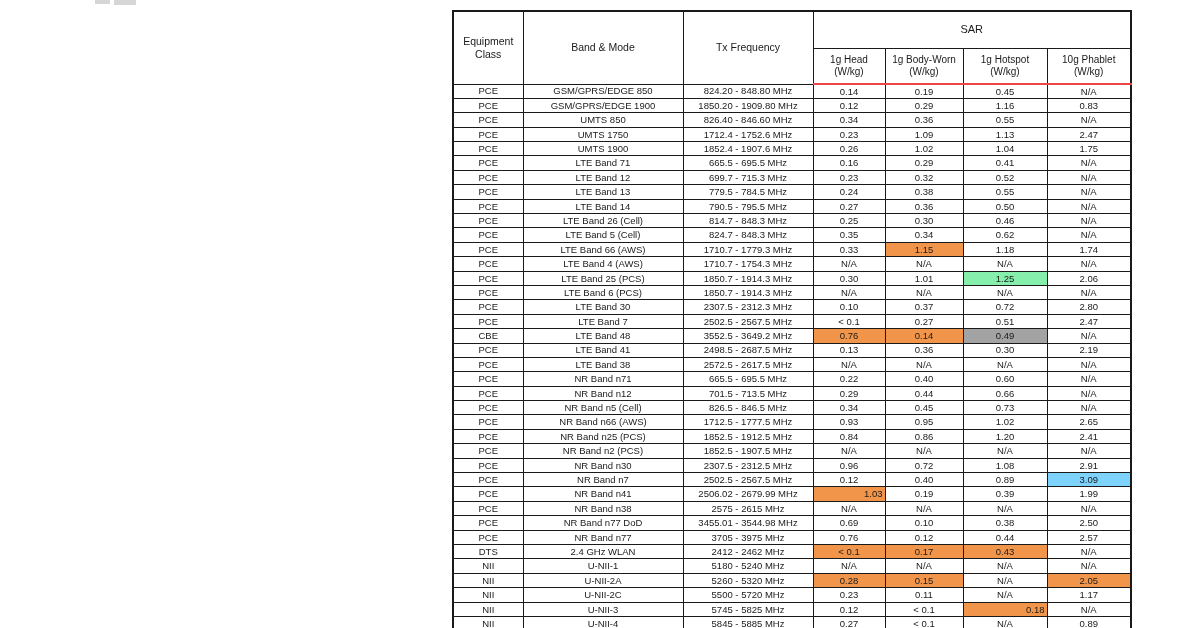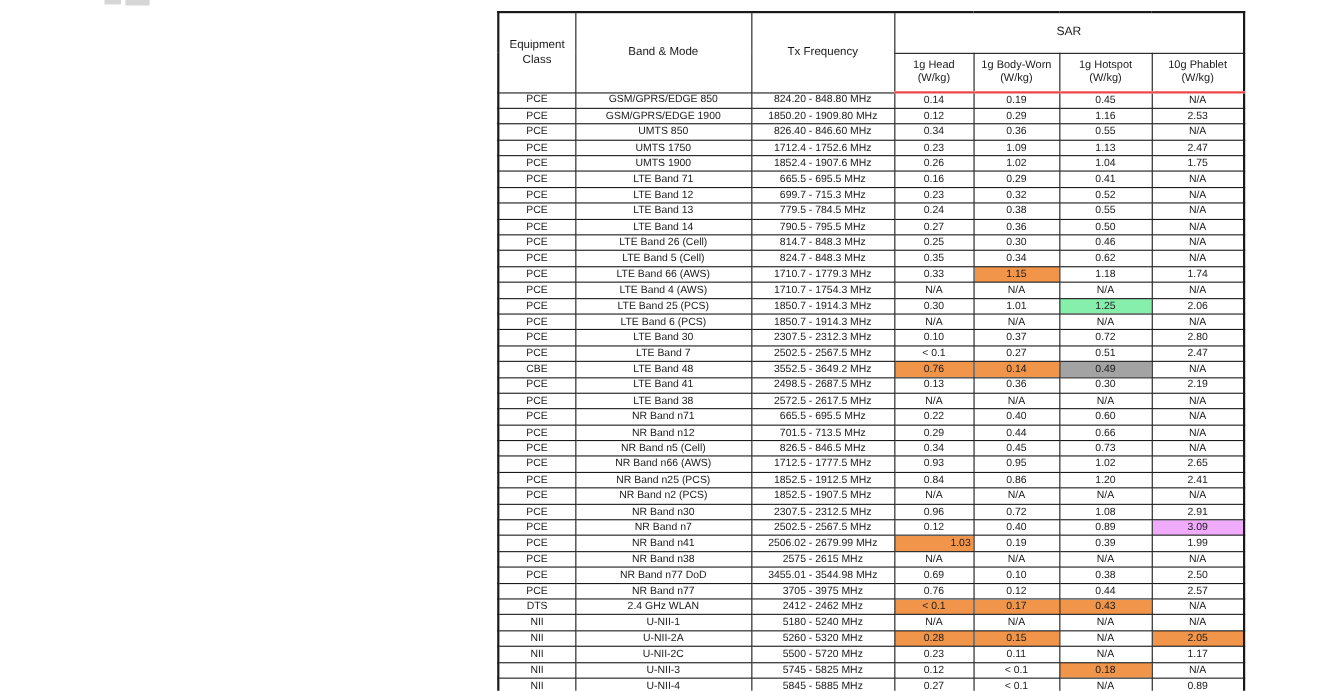--- a/index.html
+++ b/index.html
@@ -97,21 +97,21 @@
             <td>0.45</td>
             <td>N/A</td>
           </tr>
           <tr>
             <td>PCE</td>
             <td>GSM/GPRS/EDGE 1900</td>
             <td>1850.20 - 1909.80 MHz</td>
             <td>0.12</td>
             <td>0.29</td>
             <td>1.16</td>
-            <td>2.53</td>
+            <td>0.83</td>
           </tr>
           <tr>
             <td>PCE</td>
             <td>UMTS 850</td>
             <td>826.40 - 846.60 MHz</td>
             <td>0.34</td>
             <td>0.36</td>
             <td>0.55</td>
             <td>N/A</td>
           </tr>
@@ -331,21 +331,21 @@
             <td>1.08</td>
             <td>2.91</td>
           </tr>
           <tr>
             <td>PCE</td>
             <td>NR Band n7</td>
             <td>2502.5 - 2567.5 MHz</td>
             <td>0.12</td>
             <td>0.40</td>
             <td>0.89</td>
-            <td style="background-color: #f0abfc;">3.09</td>
+            <td style="background-color: #7dd3fc;">3.09</td>
           </tr>
           <tr>
             <td>PCE</td>
             <td>NR Band n41</td>
             <td>2506.02 - 2679.99 MHz</td>
             <td style="background-color: rgb(240, 149, 74); text-align: right;">1.03</td>
             <td>0.19</td>
             <td>0.39</td>
             <td>1.99</td>
           </tr>
@@ -411,21 +411,21 @@
             <td>0.11</td>
             <td>N/A</td>
             <td>1.17</td>
           </tr>
           <tr>
             <td>NII</td>
             <td>U-NII-3</td>
             <td>5745 - 5825 MHz</td>
             <td>0.12</td>
             <td>&lt; 0.1</td>
-            <td style="background-color: rgb(240, 149, 74);">0.18</td>
+            <td style="background-color: rgb(240, 149, 74); text-align: right;">0.18</td>
             <td>N/A</td>
           </tr>
           <tr>
             <td>NII</td>
             <td>U-NII-4</td>
             <td>5845 - 5885 MHz</td>
             <td>0.27</td>
             <td>&lt; 0.1</td>
             <td>N/A</td>
             <td>0.89</td>

